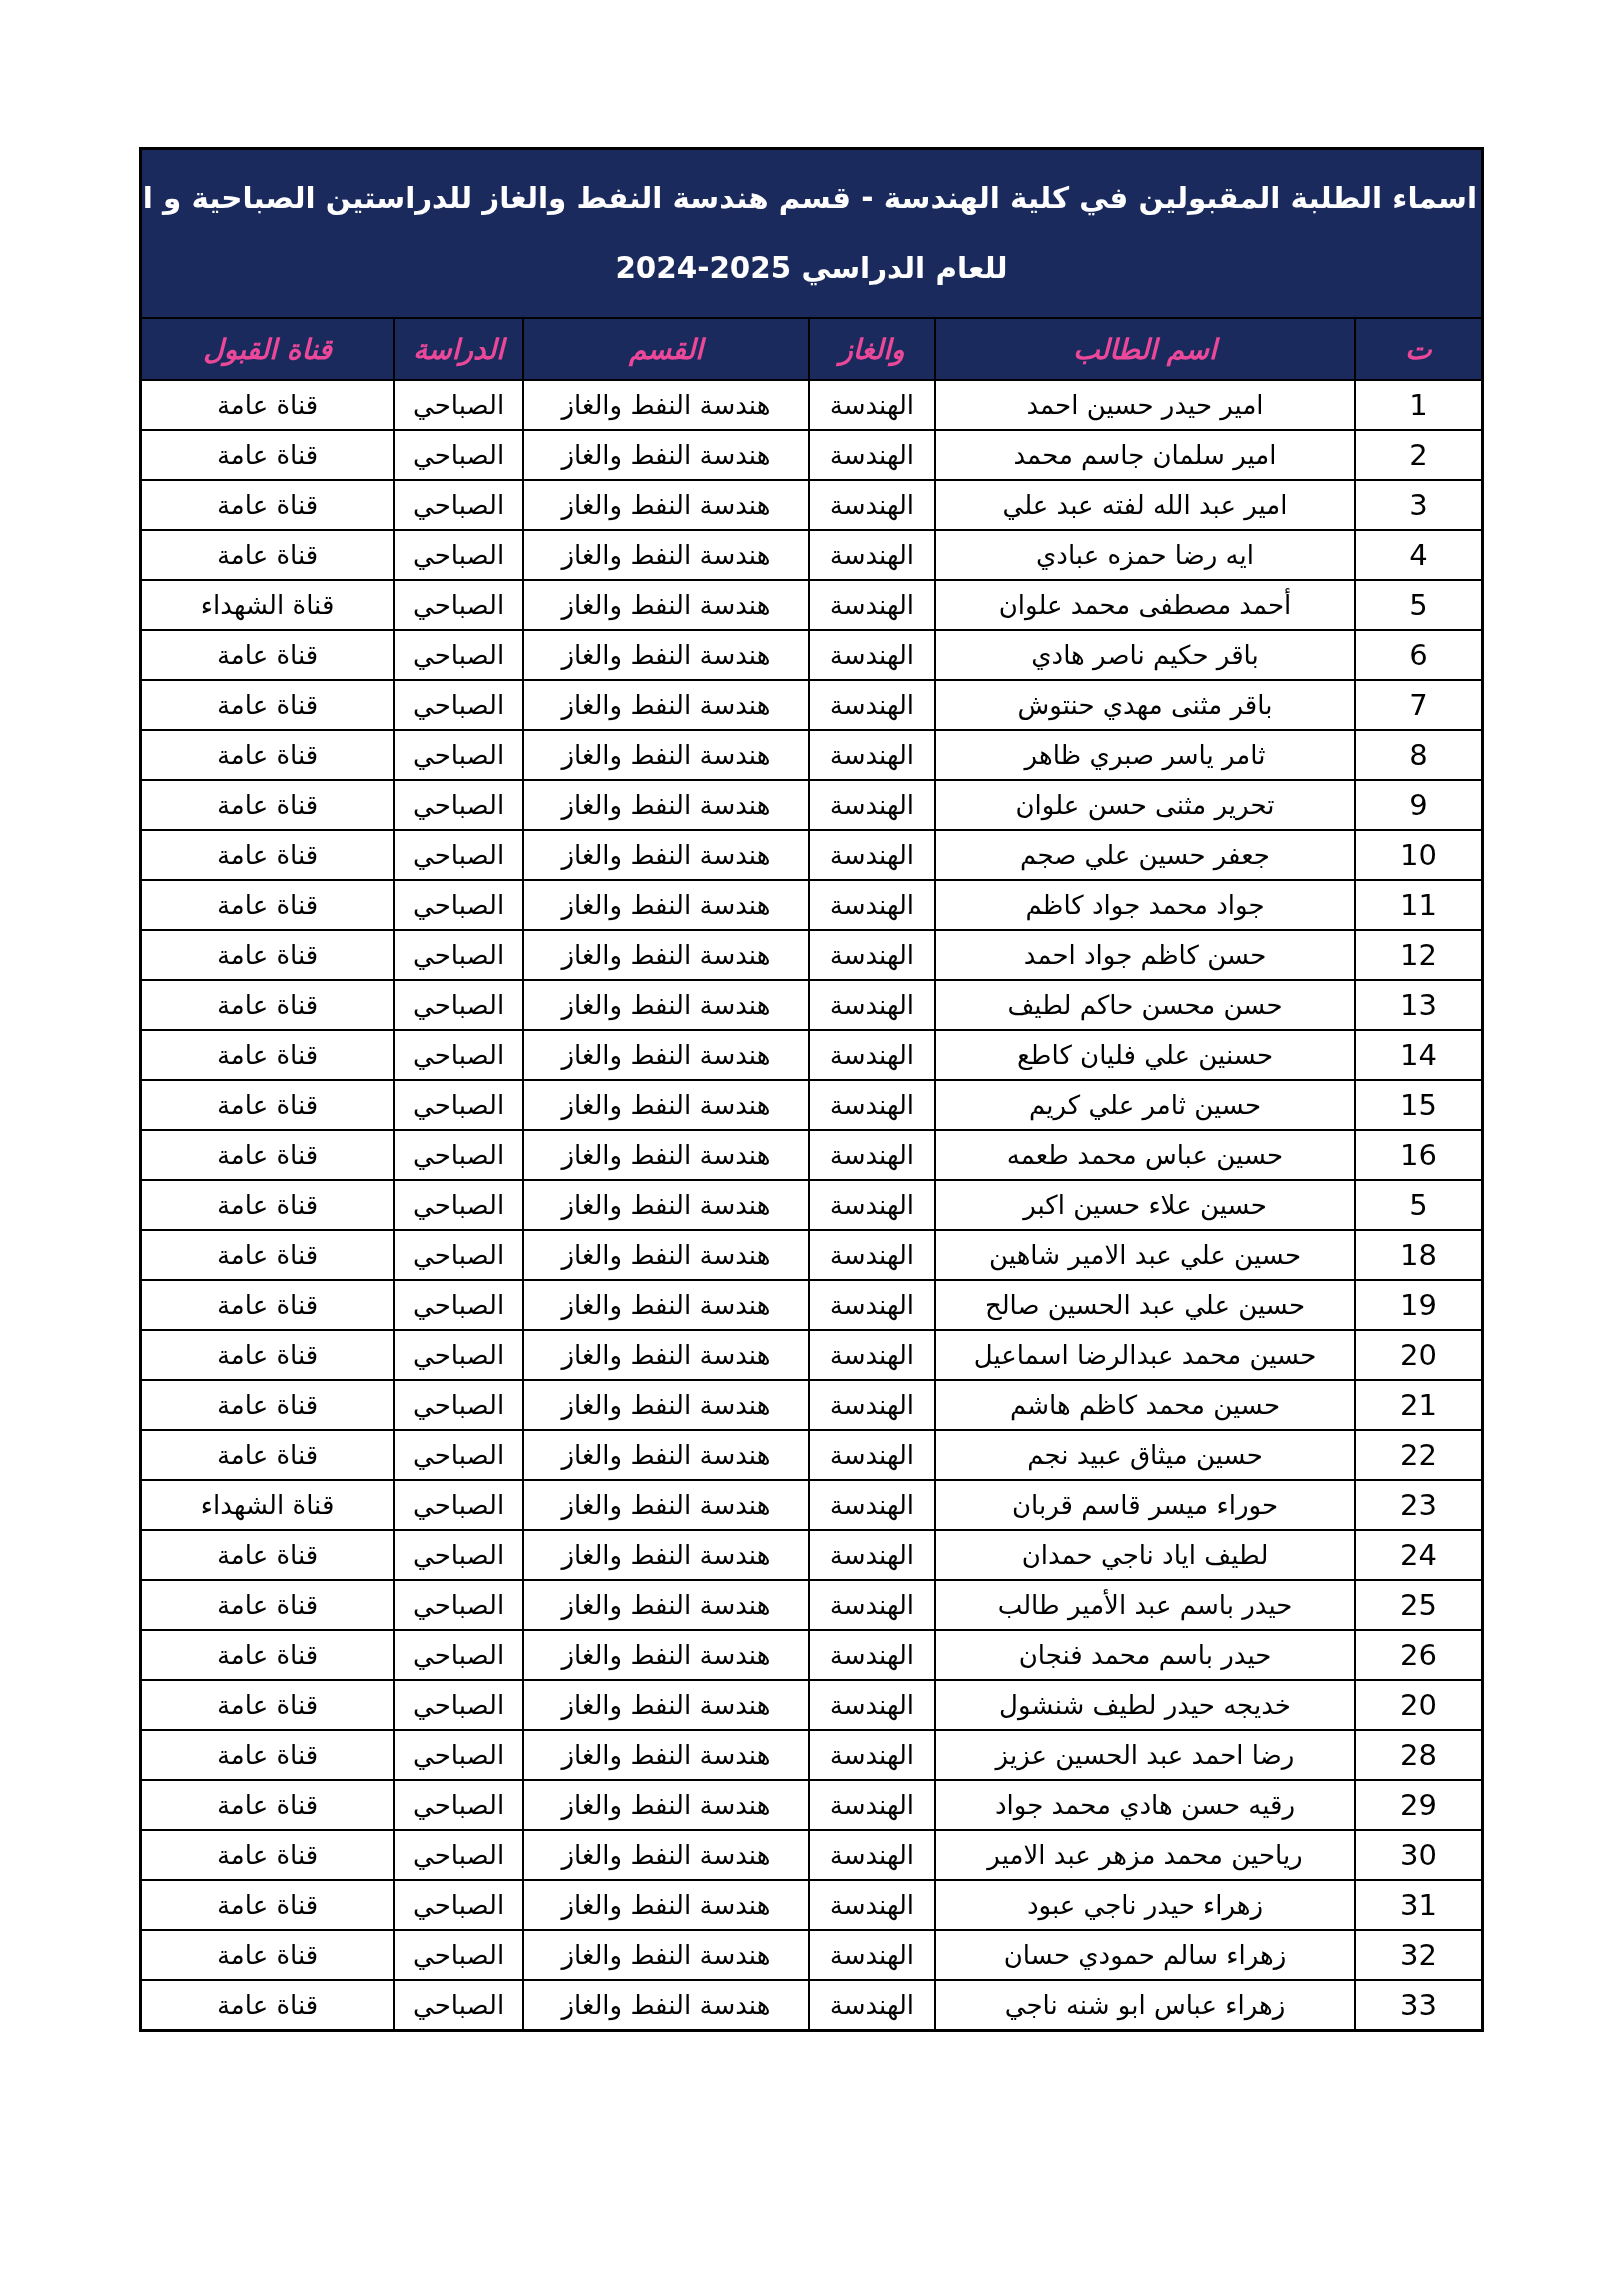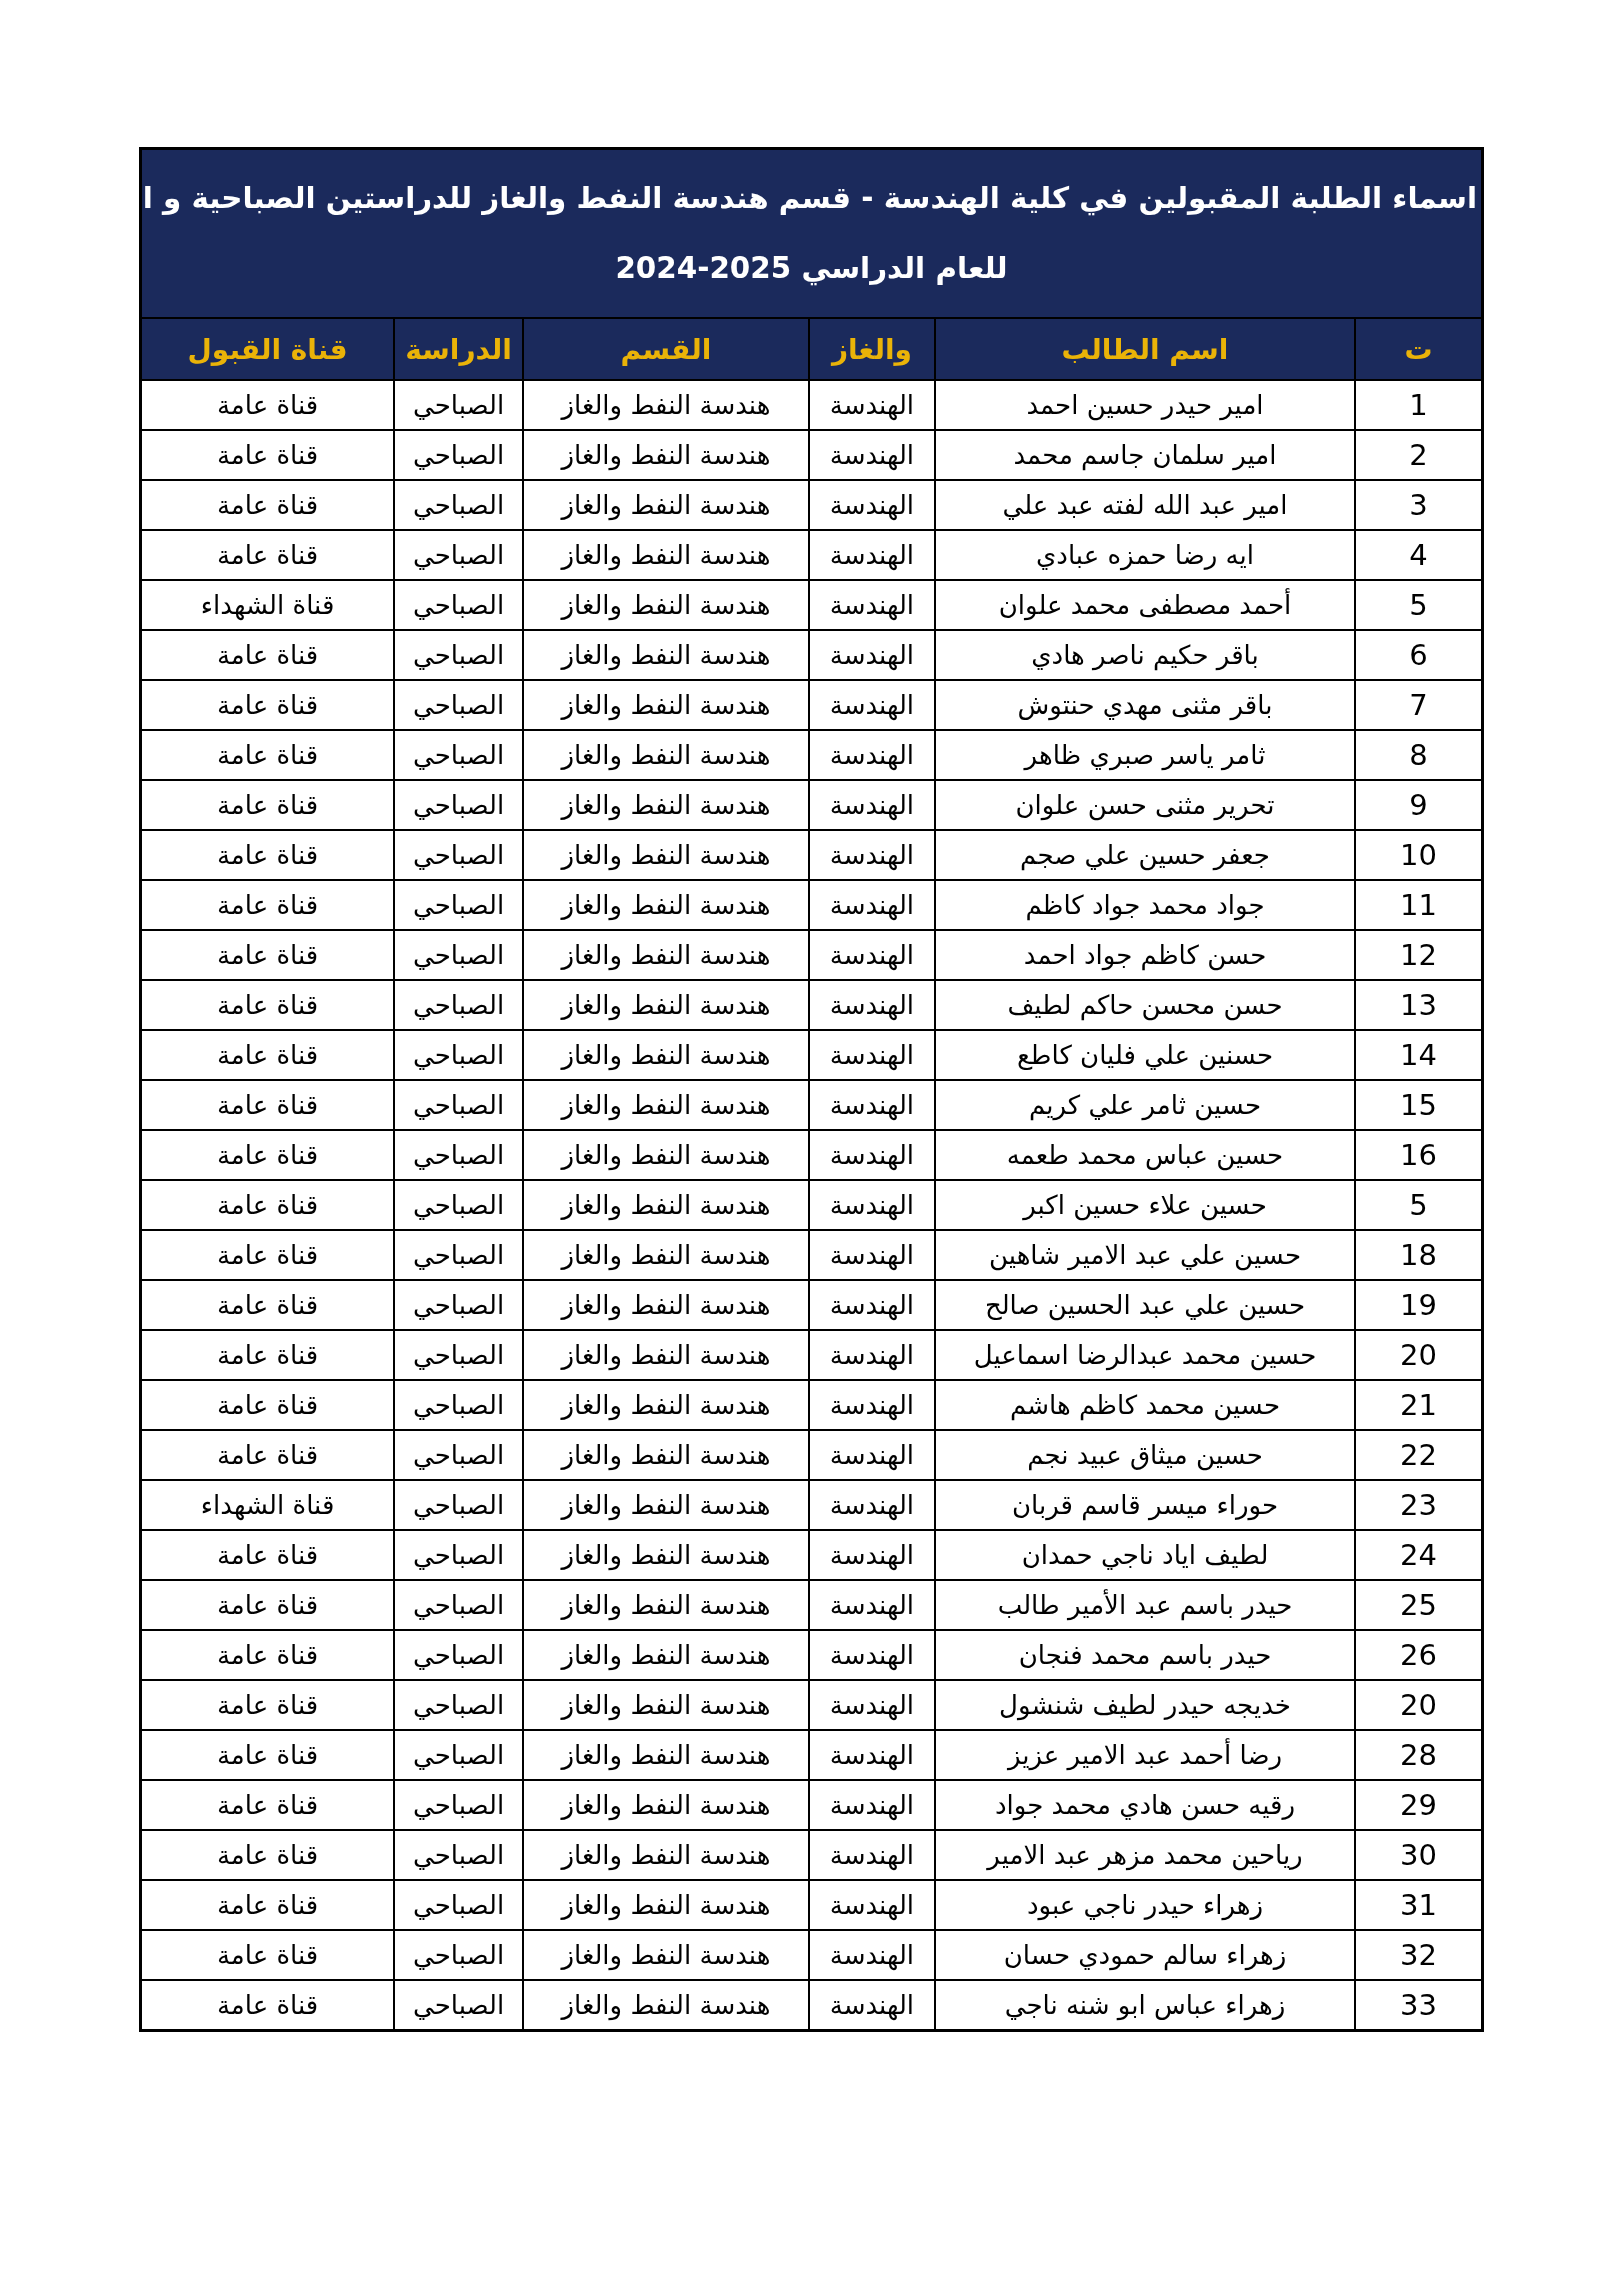--- a/index.html
+++ b/index.html
@@ -38,24 +38,25 @@
   }
   .title-line {
     font-weight: bold;
     font-size: 29.4px;
     line-height: 1;
     white-space: nowrap;
   }
   .title-line.first { margin-bottom: 41px; }
   .header-row th {
     background: var(--navy, #1B2A5C);
-    color: #eab308;
+    color: #ec4899;
     font-weight: bold;
     font-size: 28px;
     height: 60px;
+    font-style: italic;
   }
   .doc-table tbody td {
     background: #ffffff;
     font-size: 26px;
     height: 48px;
     color: #000000;
   }
   .doc-table tbody td.cell-no { font-size: 29px; }
 </style>
 </head>
@@ -299,21 +300,21 @@
         <tr>
     <td class="cell-no">20</td>
     <td class="cell-name">خديجه حيدر لطيف شنشول</td>
     <td class="cell-college">الهندسة</td>
     <td class="cell-department">هندسة النفط والغاز</td>
     <td class="cell-study">الصباحي</td>
     <td class="cell-channel">قناة عامة</td>
   </tr>
         <tr>
     <td class="cell-no">28</td>
-    <td class="cell-name">رضا أحمد عبد الامير عزيز</td>
+    <td class="cell-name">رضا احمد عبد الحسين عزيز</td>
     <td class="cell-college">الهندسة</td>
     <td class="cell-department">هندسة النفط والغاز</td>
     <td class="cell-study">الصباحي</td>
     <td class="cell-channel">قناة عامة</td>
   </tr>
         <tr>
     <td class="cell-no">29</td>
     <td class="cell-name">رقيه حسن هادي محمد جواد</td>
     <td class="cell-college">الهندسة</td>
     <td class="cell-department">هندسة النفط والغاز</td>

